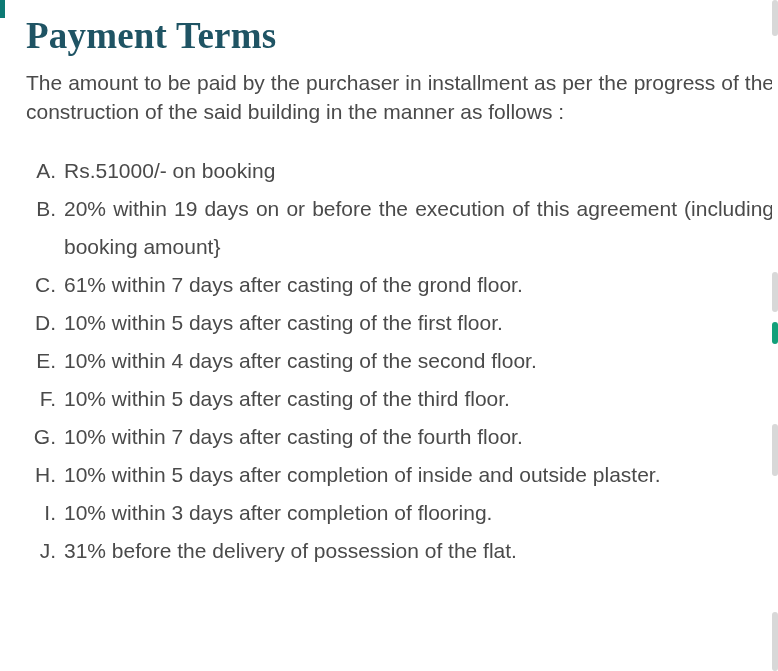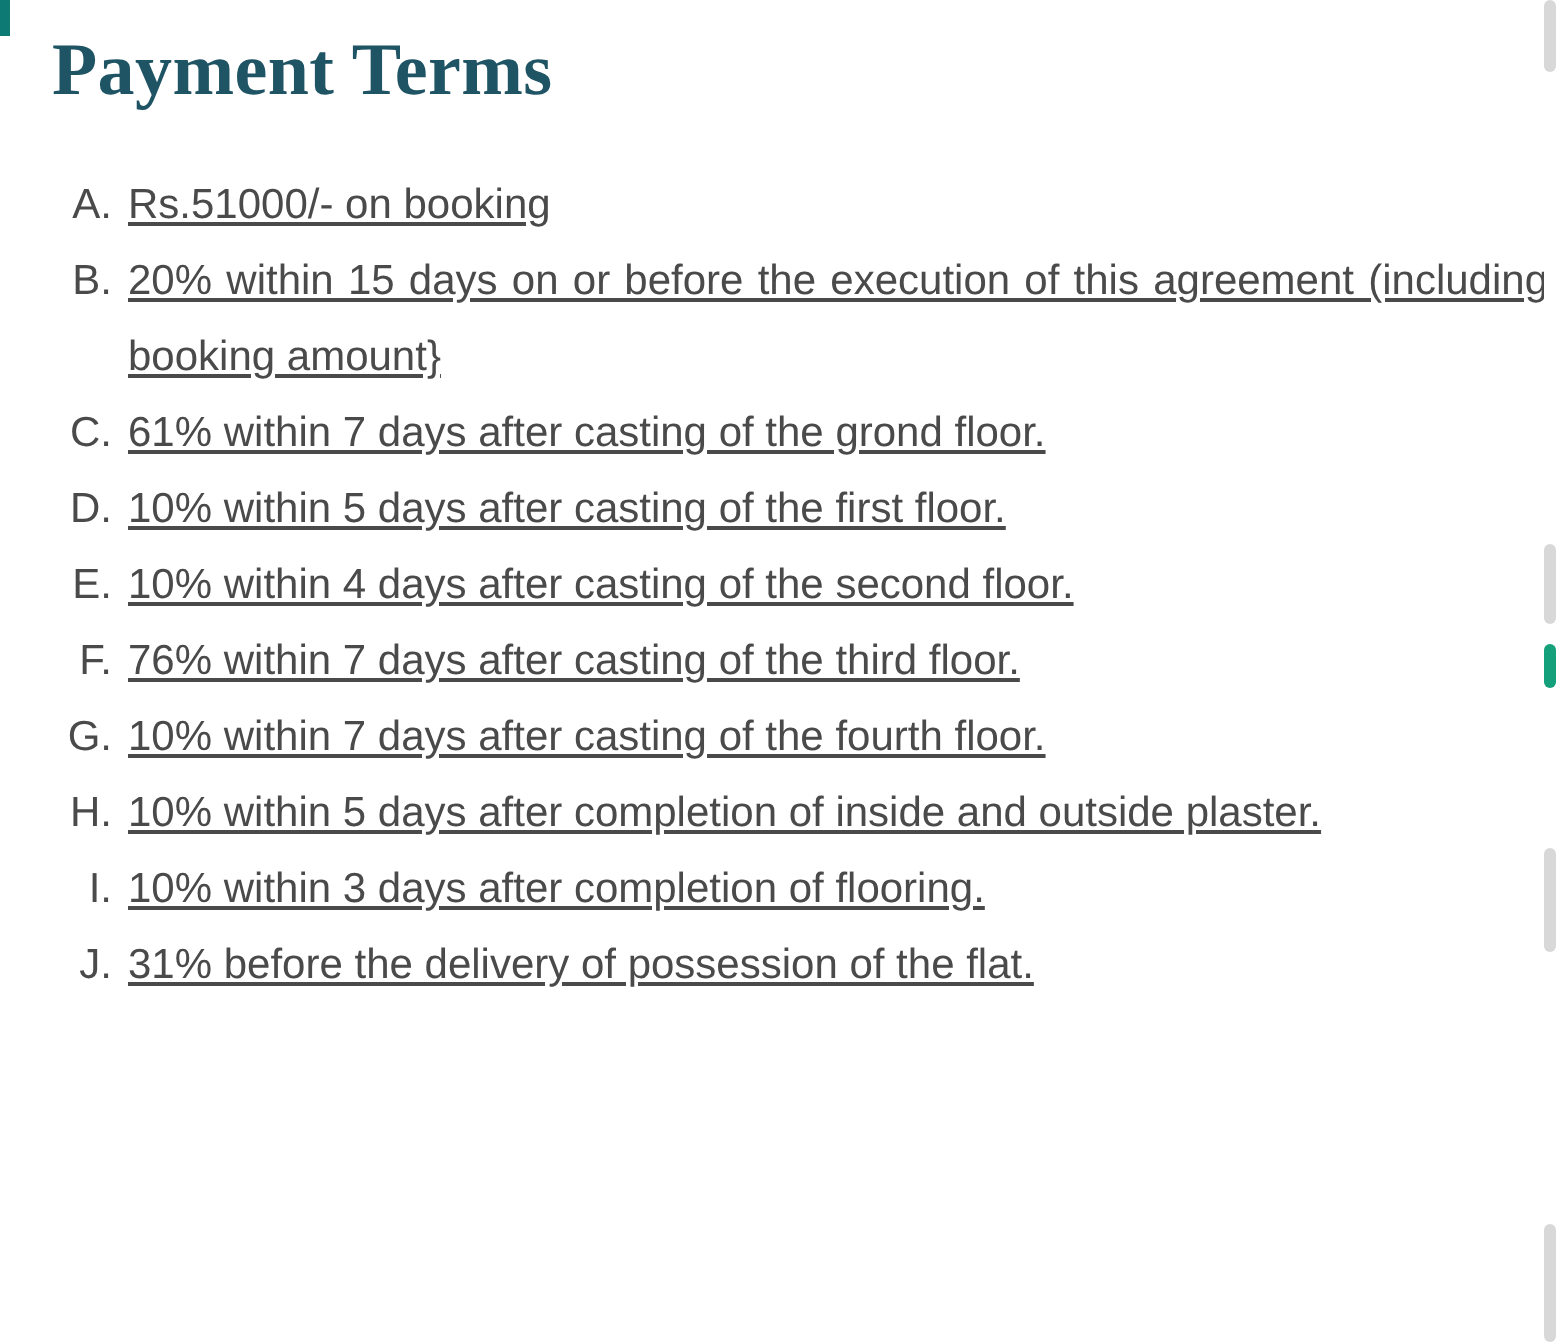--- a/index.html
+++ b/index.html
@@ -96,62 +96,62 @@
   ol.terms li .marker {
     flex: 0 0 auto;
     width: 38px;
     text-align: right;
     padding-right: 8px;
     box-sizing: border-box;
     color: #4a4a4a;
   }
   ol.terms li .txt {
     flex: 1 1 auto;
-    text-decoration: underline;
   }
   ol.terms li.justify .txt {
     text-align: justify;
     text-align-last: left;
     line-height: 38px;
   }
 </style>
 </head>
 <body>
 
 <div class="page">
 
   <div class="left-edge-mark"></div>
 
   <h1 class="title">Payment Terms</h1>
 
+  <p class="intro">The amount to be paid by the purchaser in installment as per the progress of the construction of the said building in the manner as follows :</p>
 
   <ol class="terms">
     <li>
       <span class="marker">A.</span>
       <span class="txt">Rs.51000/- on booking</span>
     </li>
     <li class="justify">
       <span class="marker">B.</span>
-      <span class="txt">20% within 15 days on or before the execution of this agreement (including booking amount}</span>
+      <span class="txt">20% within 19 days on or before the execution of this agreement (including booking amount}</span>
     </li>
     <li>
       <span class="marker">C.</span>
       <span class="txt">61% within 7 days after casting of the grond floor.</span>
     </li>
     <li>
       <span class="marker">D.</span>
       <span class="txt">10% within 5 days after casting of the first floor.</span>
     </li>
     <li>
       <span class="marker">E.</span>
       <span class="txt">10% within 4 days after casting of the second floor.</span>
     </li>
     <li>
       <span class="marker">F.</span>
-      <span class="txt">76% within 7 days after casting of the third floor.</span>
+      <span class="txt">10% within 5 days after casting of the third floor.</span>
     </li>
     <li>
       <span class="marker">G.</span>
       <span class="txt">10% within 7 days after casting of the fourth floor.</span>
     </li>
     <li class="justify">
       <span class="marker">H.</span>
       <span class="txt">10% within 5 days after completion of inside and outside plaster.</span>
     </li>
     <li>

